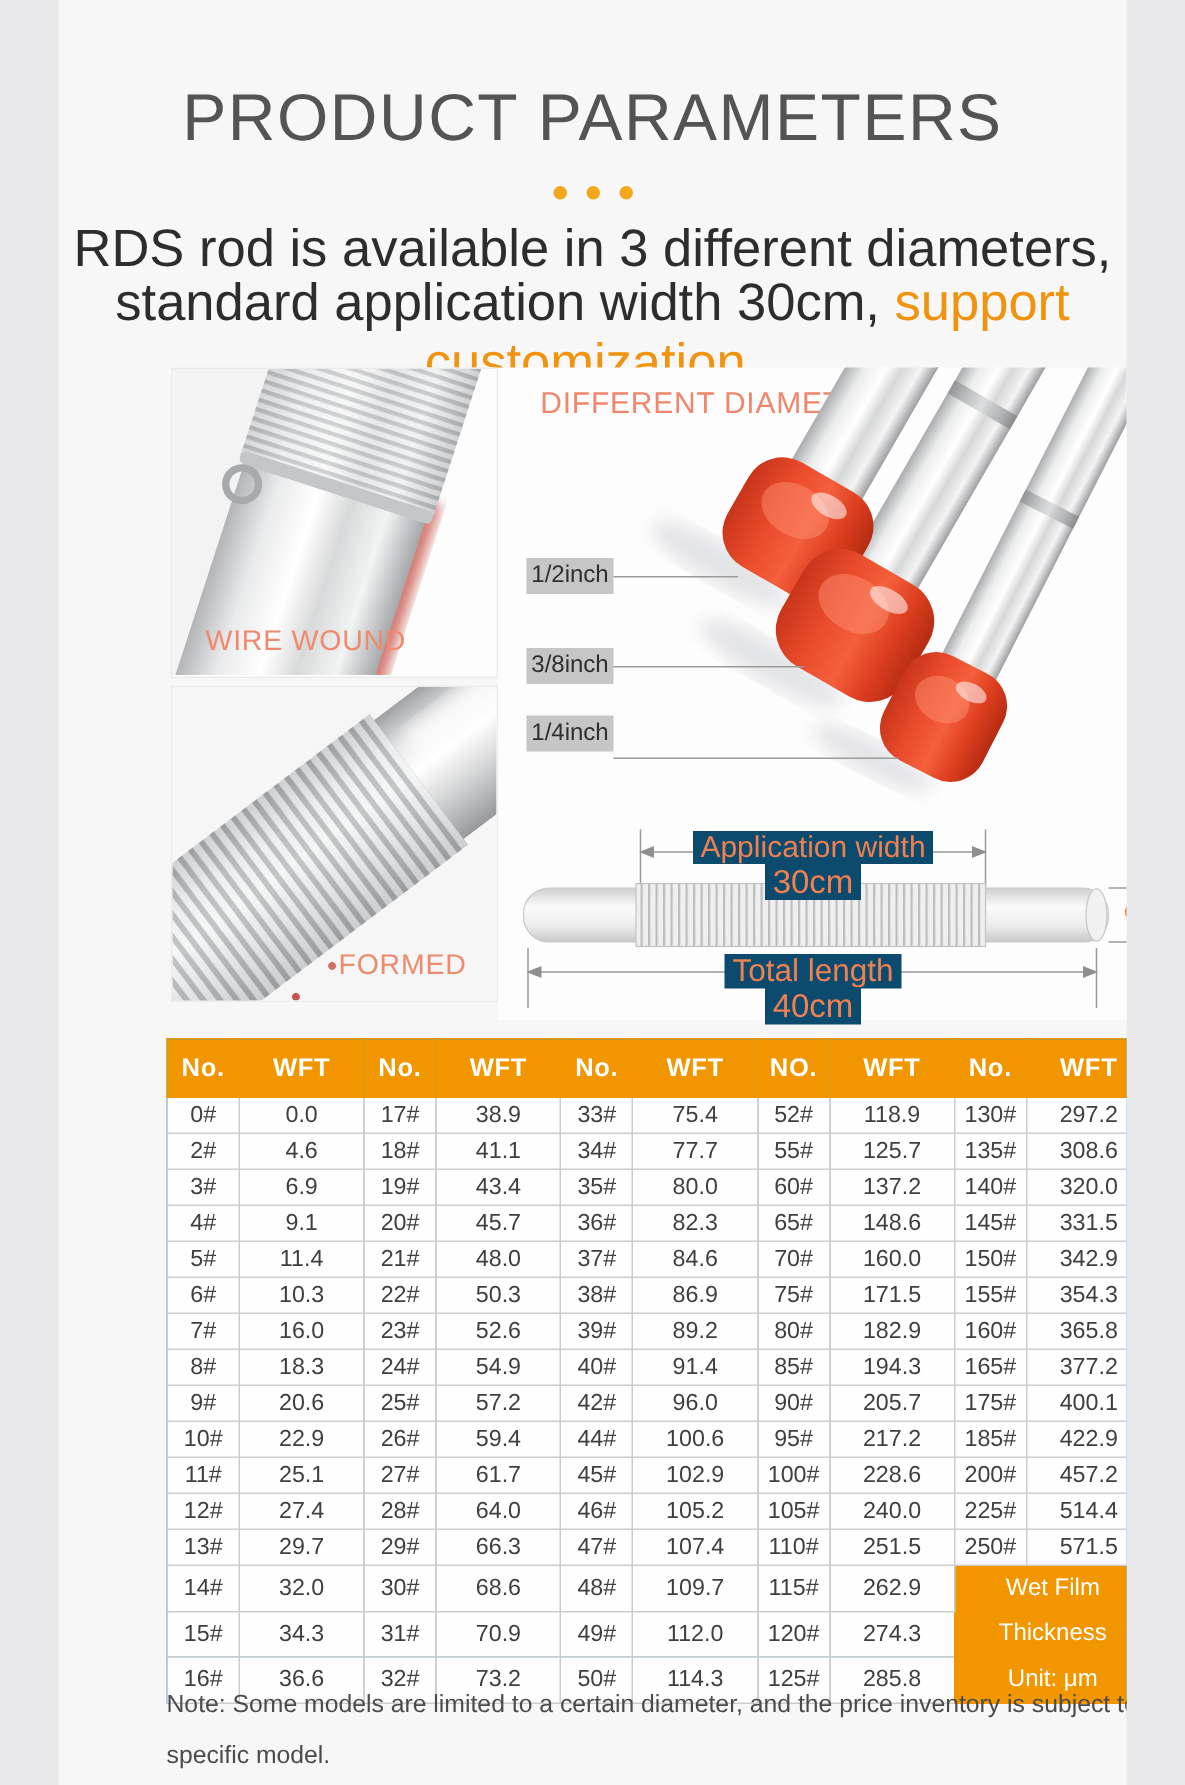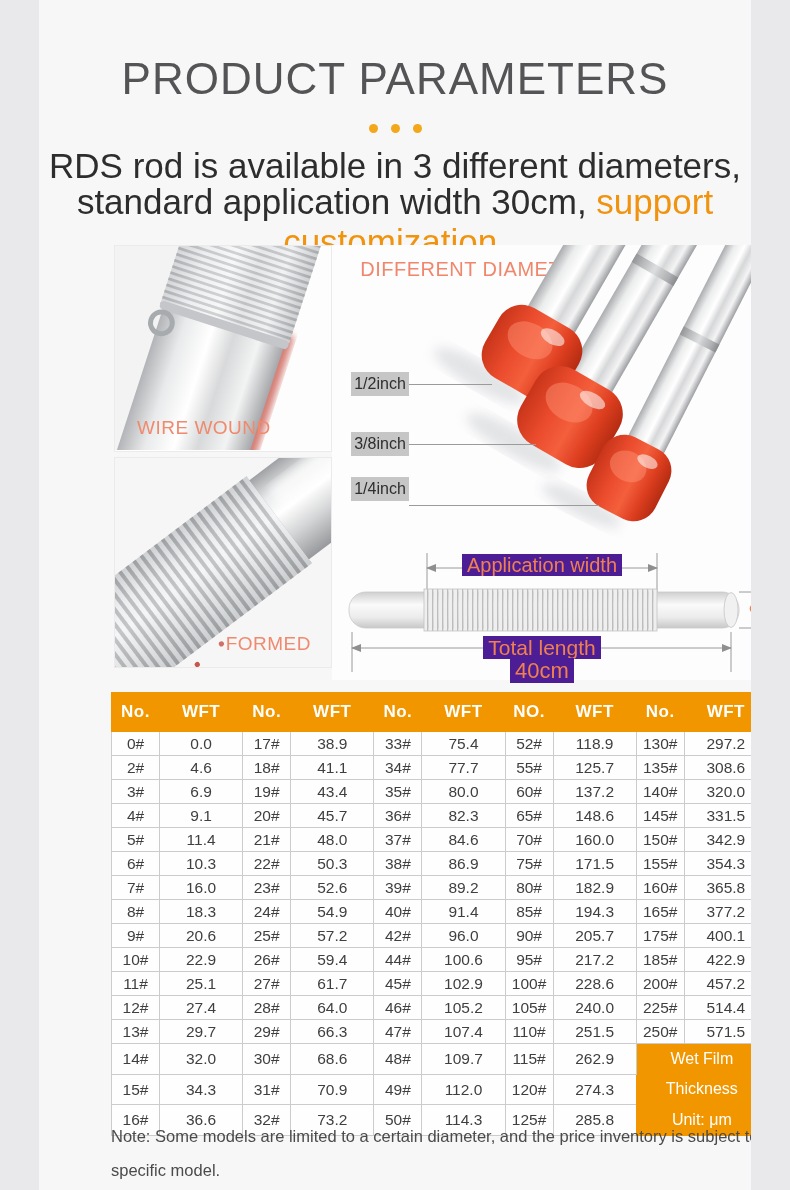--- a/index.html
+++ b/index.html
@@ -35,21 +35,21 @@
     font-size:20px; color:#F0876C; letter-spacing:.5px; }
   .rods-svg { position:absolute; top:0; left:0; }
   .dia-label { position:absolute; left:19px; width:58px; height:24px;
     background:#c6c6c6; color:#2f2f2f; font-size:16px; text-align:center;
     line-height:24px; }
   .leader { position:absolute; height:1px; background:#9b9b9b; left:77px; }
 
   .diagram-svg { position:absolute; left:0; top:300px; }
   .dim-text { position:absolute; left:0; width:420px; text-align:center;
     color:#EF8050; }
-  .dim-text span { background:#4c1d95; padding:0 5px; }
+  .dim-text span { background:#0c4a6e; padding:0 5px; }
   .dim-app-label   { top:309px; font-size:20px; }
   .dim-app-value   { top:330px; font-size:22px; }
   .dim-total-label { top:391px; font-size:21px; }
   .dim-total-value { top:413px; font-size:22px; }
   .phi { position:absolute; left:408px; top:352px; width:34px; text-align:center;
     font-size:21px; color:#F08050; }
 
   
   table.wft { position:absolute; left:72px; top:692px; width:656px;
     border-collapse:collapse; table-layout:fixed; background:#0ea5e9; }
@@ -244,20 +244,21 @@
         <line x1="20" y1="103" x2="399" y2="103" marker-start="url(#arr-l)" marker-end="url(#arr-r)"></line>
         <line x1="407" y1="47" x2="438" y2="47"></line>
         <line x1="407" y1="83" x2="438" y2="83"></line>
         <line x1="438" y1="10" x2="438" y2="130"></line>
       </g>
       <rect x="17" y="47" width="390" height="36" rx="17" fill="url(#d-rod)" stroke="#c9c9c9" stroke-width="0.8"></rect>
       <rect x="92" y="44" width="233" height="42" fill="url(#d-thread)" stroke="#c2c2c2" stroke-width="0.8"></rect>
       <ellipse cx="399" cy="65" rx="7" ry="17.5" fill="#f1f1f1" stroke="#c5c5c5" stroke-width="0.8"></ellipse>
     </svg>
     <div class="dim-text dim-app-label"><span>Application width</span></div>
+    <div class="dim-text dim-app-value"><span>30cm</span></div>
     <div class="dim-text dim-total-label"><span>Total length</span></div>
     <div class="dim-text dim-total-value"><span>40cm</span></div>
     <div class="phi">Φ</div>
   </div>
 
   <table class="wft">
     <colgroup>
         <col class="c-no">
         <col class="c-wft">
         <col class="c-no">

